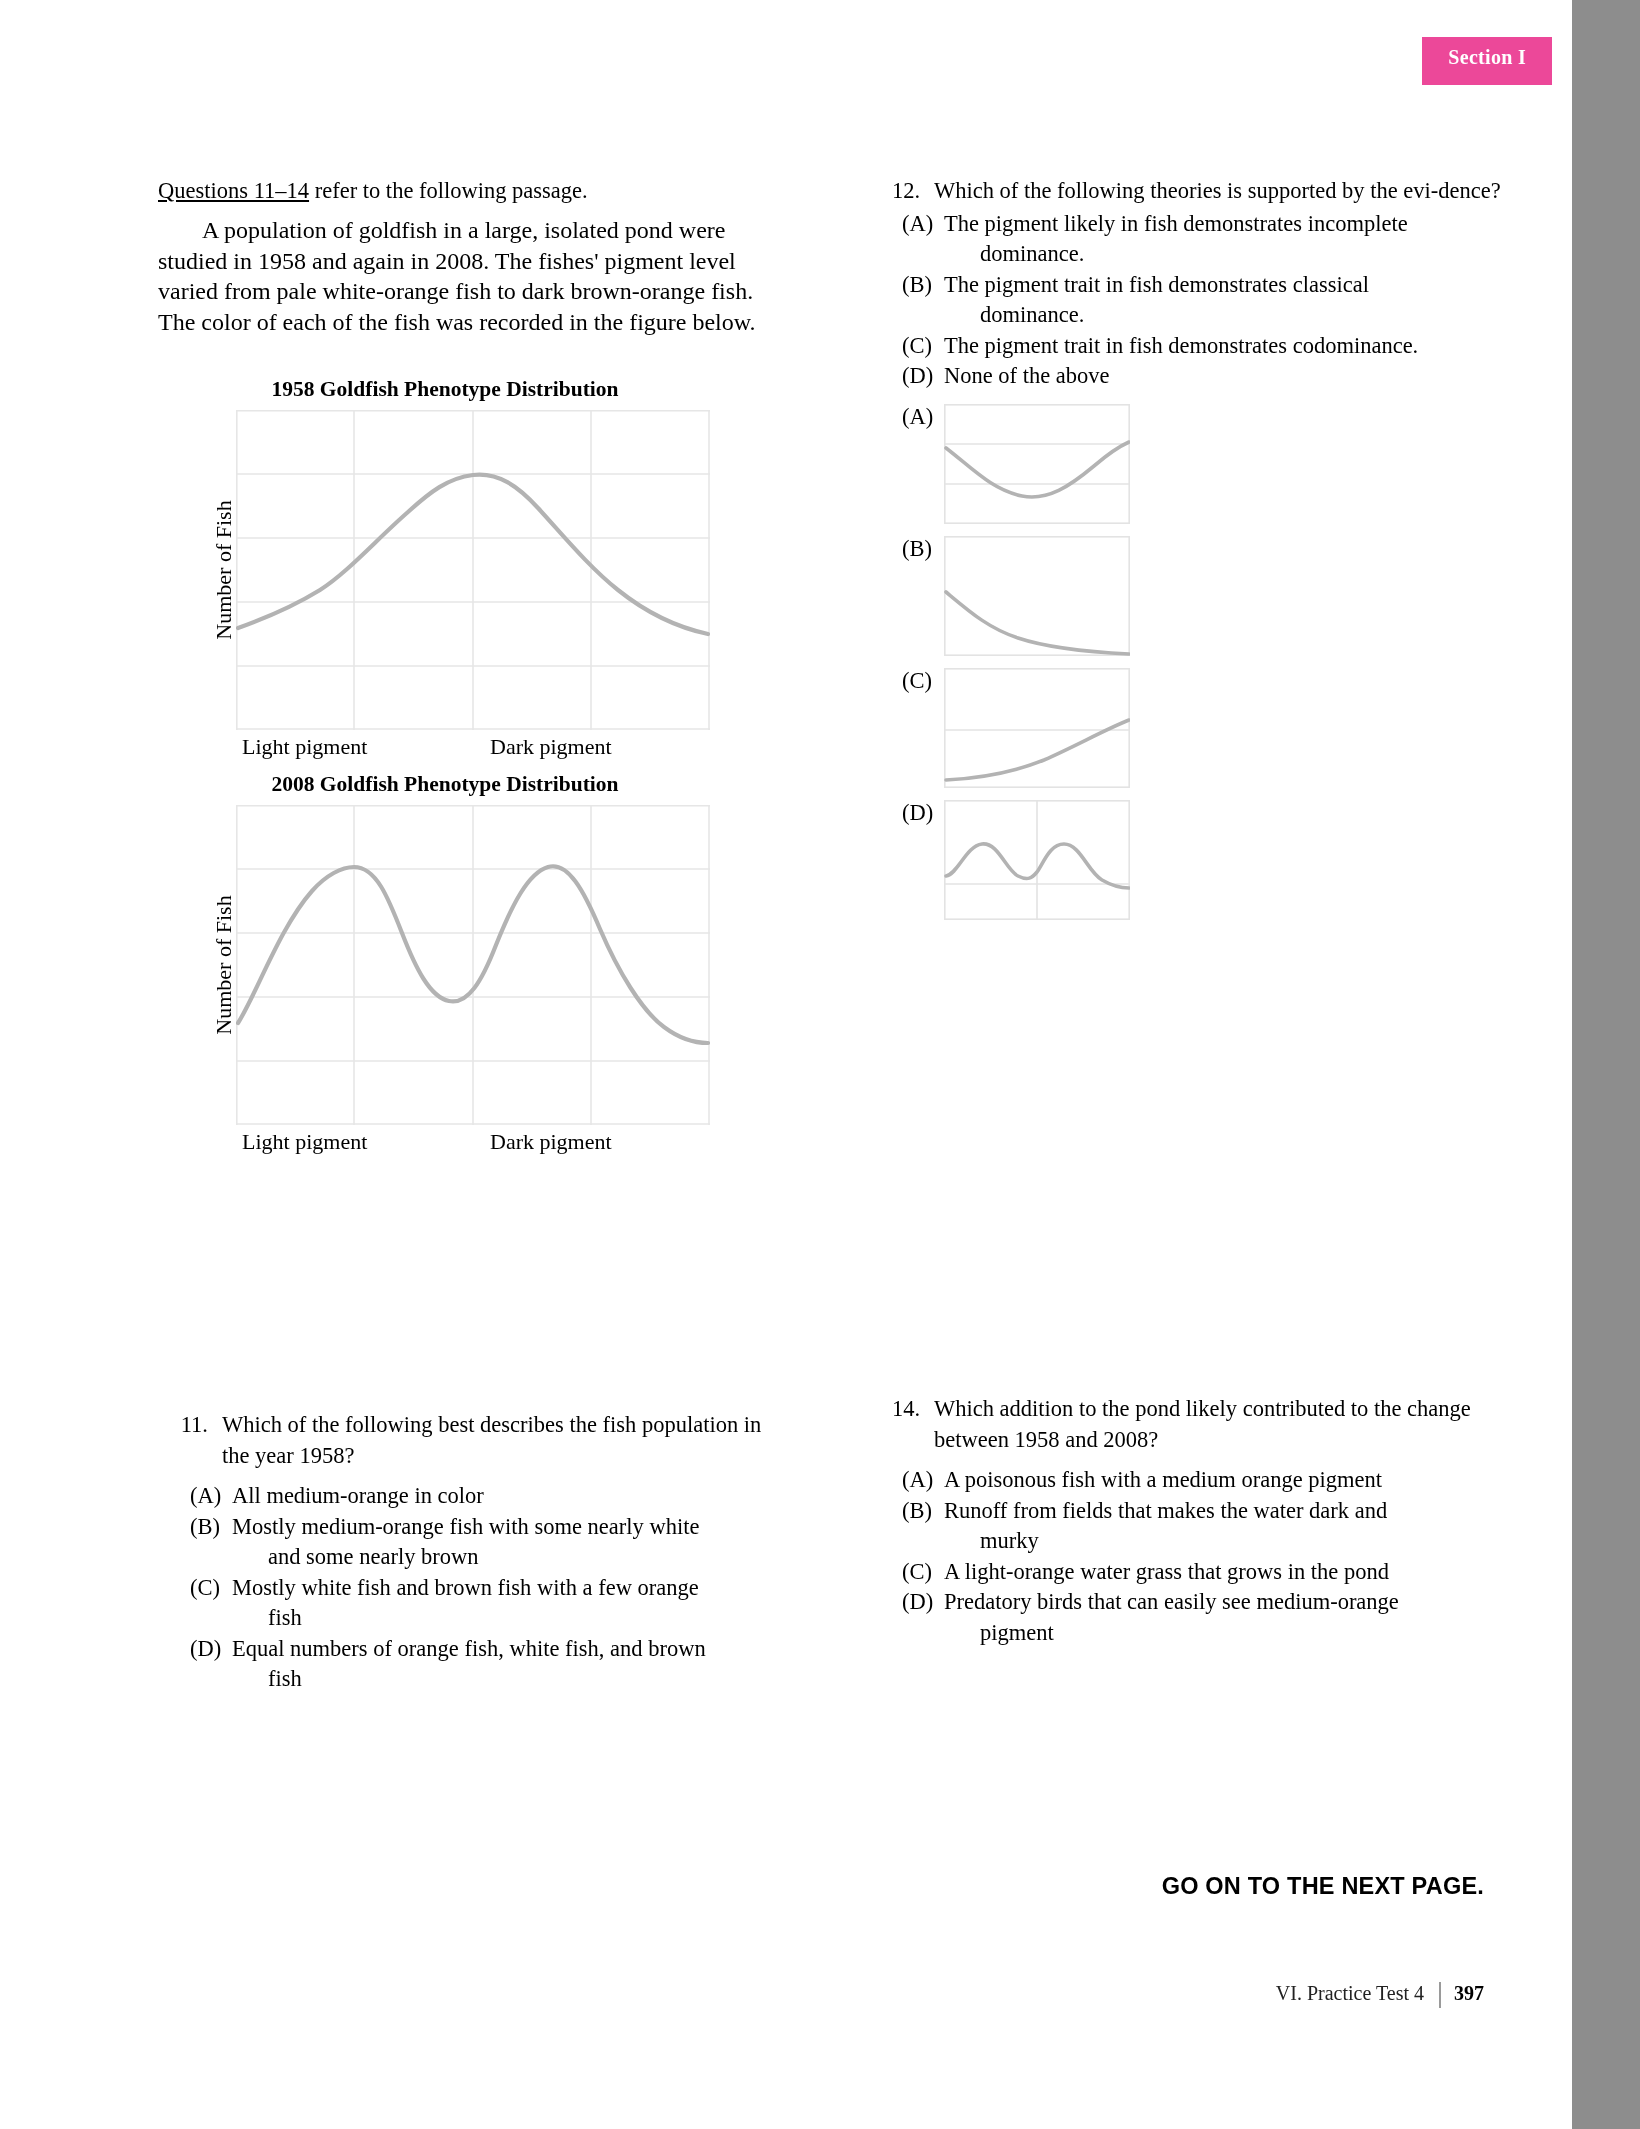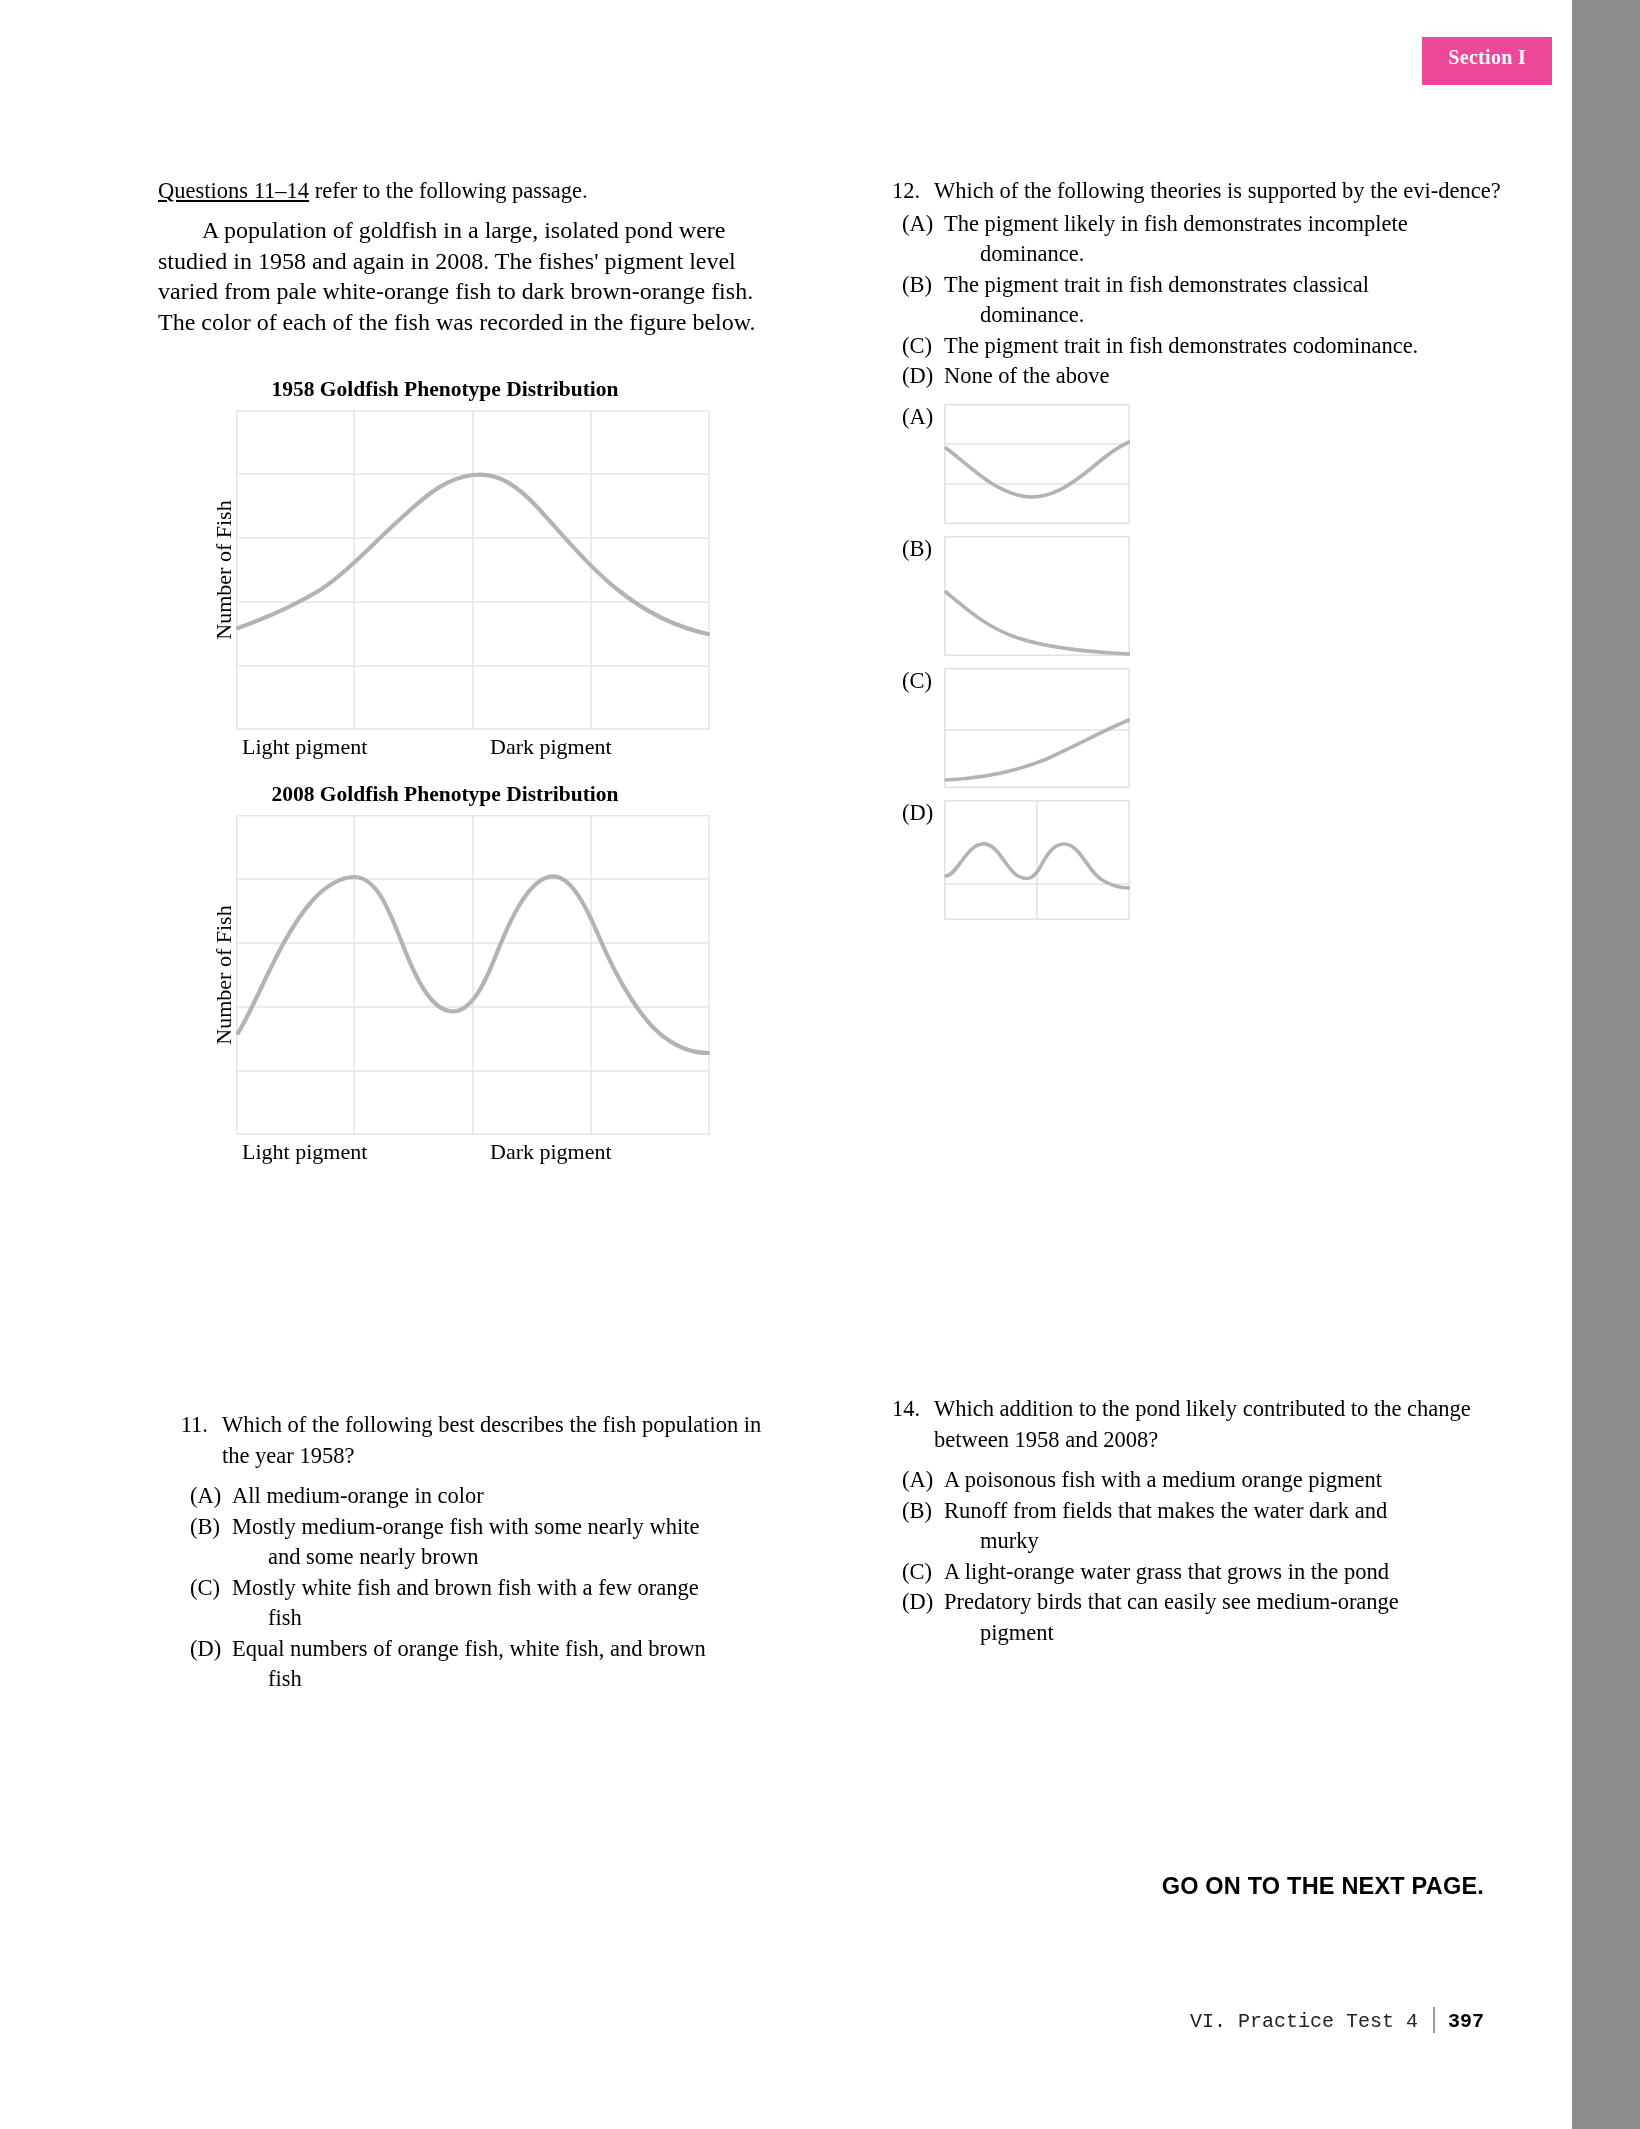--- a/index.html
+++ b/index.html
@@ -158,24 +158,23 @@
     right: 88px; top: 1873px;
     font-family: "Liberation Sans", sans-serif;
     font-weight: bold;
     font-size: 23.5px;
     letter-spacing: 0.2px;
   }
   .folio {
     position: absolute;
     right: 88px; top: 1982px;
     display: flex;
-    align-items: flex-end;
-    font-family: Liberation Mono, monospace;
+    align-items: flex-start;
+    font-family: Liberation Serif, serif;
     font-size: 20px;
-    margin-top: 25px;
   }
   .folio .label { color: #222; }
   .folio .rule {
     display: inline-block;
     width: 2px; height: 26px;
     background: #9a9a9a;
     margin: 0 13px 0 15px;
   }
   .folio .pageno { font-weight: bold; font-size: 20px; }
 </style>
@@ -215,21 +214,21 @@
             <path d="M 2,218 C 30,208 58,196 84,180 C 112,162 140,130 172,102 C 194,82 212,68 237,65 C 262,62 282,76 302,98 C 326,124 352,156 382,180 C 412,204 444,218 472,224" fill="none" stroke="#b3b3b3" stroke-width="4.2" stroke-linecap="round"></path>
           </svg>
         </div>
       </div>
       <div class="xlabels">
         <span class="lt">Light pigment</span>
         <span class="dk">Dark pigment</span>
       </div>
     </div>
 
-    <div class="chart-block" style="margin-top:18px;">
+    <div class="chart-block" style="margin-top:8px;">
       <div class="chart-title">2008 Goldfish Phenotype Distribution</div>
       <div class="chart-area">
         <div class="ylabel">Number of Fish</div>
         <div class="plot">
           <svg width="474" height="320" viewBox="0 0 474 320">
             <g stroke="#e6e6e6" stroke-width="1.6">
               <line x1="0.8" y1="0" x2="0.8" y2="320"></line>
               <line x1="118" y1="0" x2="118" y2="320"></line>
               <line x1="237" y1="0" x2="237" y2="320"></line>
               <line x1="355" y1="0" x2="355" y2="320"></line>

